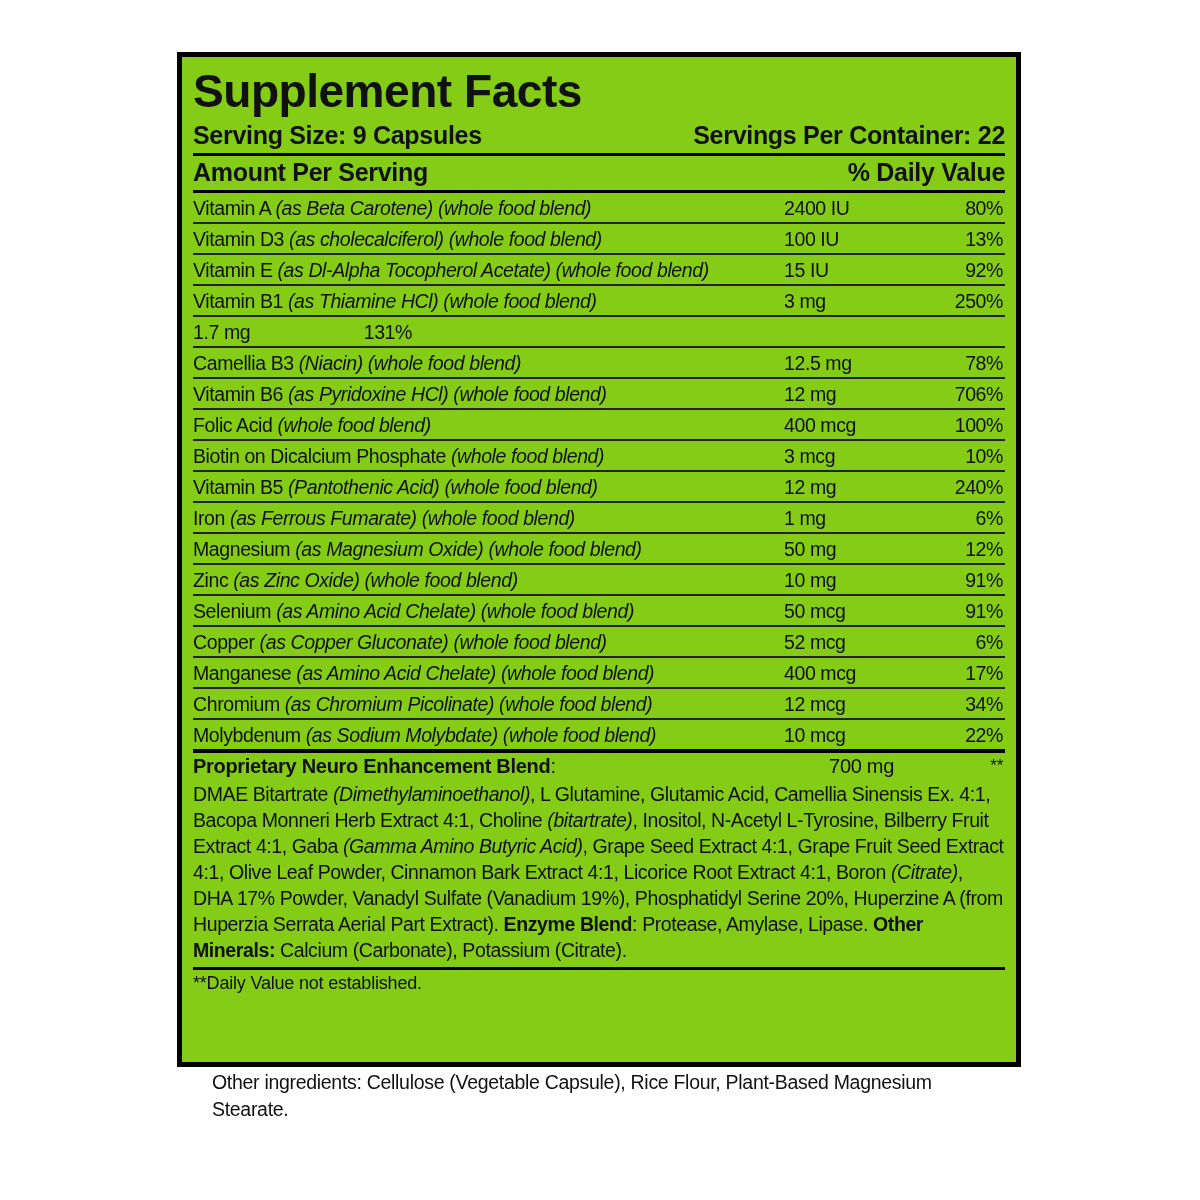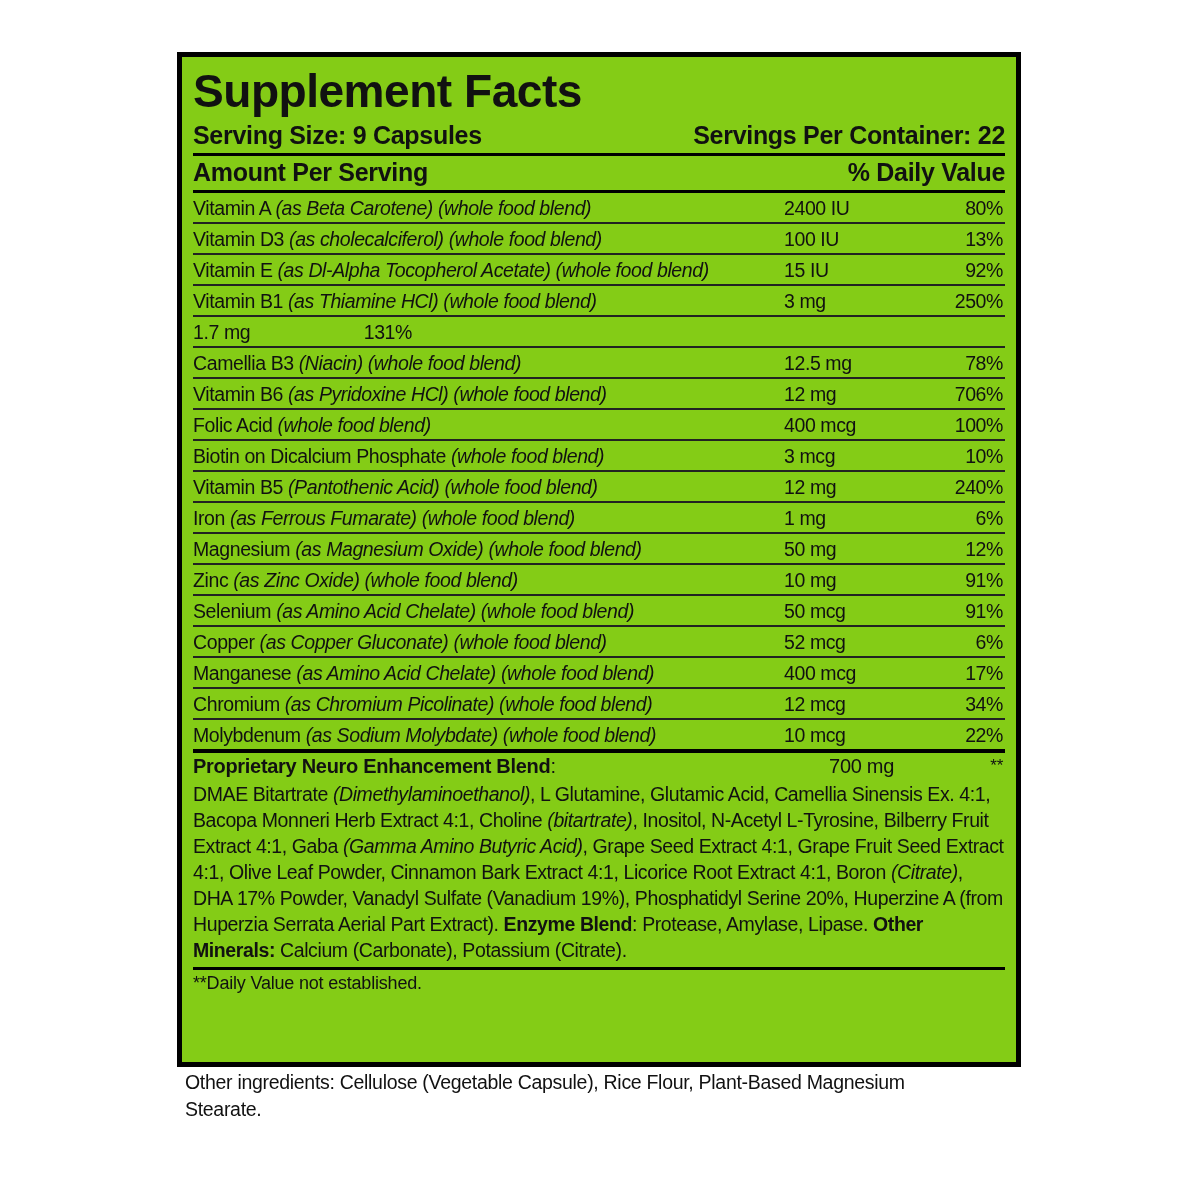--- a/index.html
+++ b/index.html
@@ -44,21 +44,21 @@
   .blend-head .amt { width: 110px; text-align: right; margin-right: 4px; }
   .blend-head .dv { width: 105px; text-align: right; margin-right: 2px; font-size: 17px; }
   .blend-text {
     font-size: 19.5px; line-height: 26px; letter-spacing: -0.4px;
     padding-bottom: 4px; border-bottom: 3px solid #000; margin: 0;
   }
   .blend-text i { font-style: italic; }
   .blend-text b { font-weight: bold; }
   .footnote { font-size: 18px; line-height: 26px; letter-spacing: -0.2px; height: 26px; }
   .other-ingredients {
-    position: absolute; left: 185px; top: 1069px; width: 720px;
+    position: absolute; left: 212px; top: 1069px; width: 720px;
     font-size: 19.5px; line-height: 27px; letter-spacing: -0.3px;
   }
 </style>
 </head>
 <body>
 
 <div class="label-box">
   <div class="inner">
     <div class="title">Supplement Facts</div>
     <div class="serving-line">

